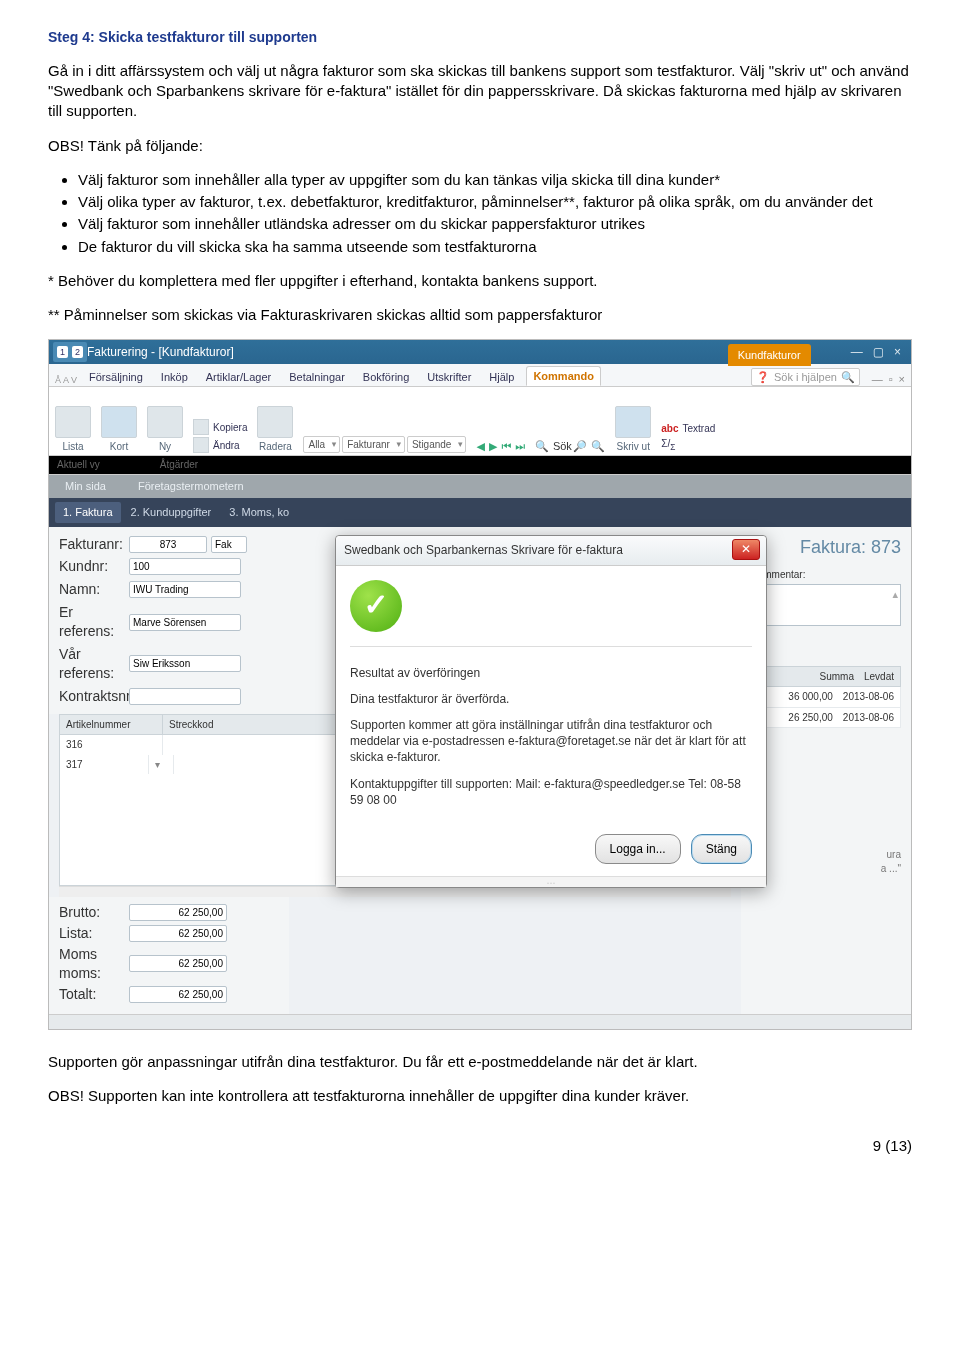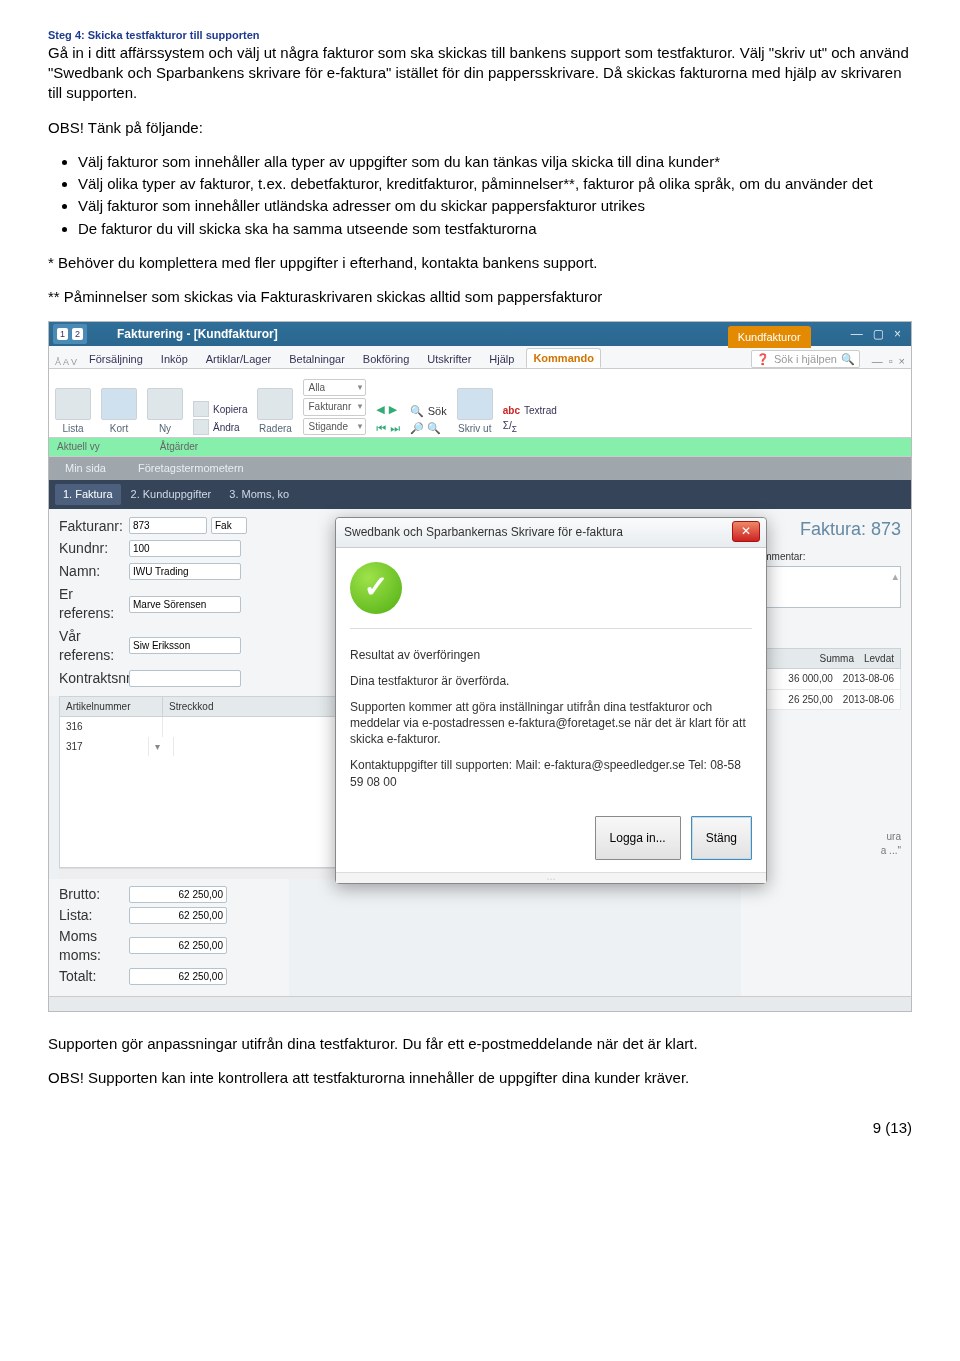--- a/index.html
+++ b/index.html
@@ -1,46 +1,46 @@
 <!DOCTYPE html>
 <html><head>
 <meta charset="utf-8">
 <style>
   html,body{margin:0;padding:0;background:#fff;font-family:Arial,Helvetica,sans-serif;color:#000;}
   .page{width:960px;margin:0 auto;padding:28px 48px 40px 48px;box-sizing:border-box;font-size:15px;line-height:1.35;}
-  .heading{font-weight:bold;color:#1e3a8e;font-size:11px;}
+  .heading{font-weight:bold;color:#1e3a8e;font-size:14px;margin-bottom:14px;}
   p{margin:0 0 14px 0;}
   ul{margin:0 0 14px 0;padding-left:30px;}
   li{margin:0 0 2px 0;}
   .footnote{margin-top:4px;}
   .pagefoot{text-align:right;margin-top:30px;font-size:15px;}
   
   .shot{width:100%;margin:8px 0 22px 0;font-size:11px;color:#333;}
   .shot-inner{border:1px solid #bbb;background:#eef1f4;}
   .top-blue{background:linear-gradient(#2f6f99,#2a6690);height:24px;display:flex;align-items:center;color:#fff;font-size:12px;}
   .top-blue .qat{background:#4a8ab4;padding:2px 4px;border-radius:2px;margin-left:4px;font-size:10px;height:16px;display:flex;align-items:center;gap:4px;}
   .top-blue .qat span{background:#fff;color:#336;padding:0 3px;border-radius:2px;font-size:9px;}
-  .top-blue .title{margin-left:30px;font-weight:bold;}
+  .top-blue .title{font-weight:normal;}
   .tab-kund{margin-left:auto;background:#e48a00;color:#fff;padding:4px 10px 3px 10px;font-size:11px;border-radius:3px 3px 0 0;position:relative;top:3px;}
   .top-blue .winctl{display:flex;gap:10px;margin:0 10px 0 40px;}
   .top-blue .winctl span{opacity:.85;}
   .ribbon-tabs{background:#f5f7f9;border-bottom:1px solid #ccc;padding:2px 6px 0 6px;display:flex;align-items:flex-end;gap:6px;height:20px;font-size:11px;color:#335;}
   .ribbon-tabs .rt{padding:2px 6px;}
   .ribbon-tabs .rt.sel{background:#fff;border:1px solid #ccc;border-bottom:1px solid #fff;border-radius:3px 3px 0 0;color:#d07400;font-weight:bold;}
   .ribbon-tabs .rtsearch{margin-left:auto;display:flex;align-items:center;gap:4px;background:#fff;border:1px solid #ccc;padding:1px 4px;border-radius:2px;}
   .ribbon{background:#fff;border-bottom:1px solid #ccc;padding:4px 6px 2px 6px;display:flex;gap:10px;align-items:flex-end;height:62px;}
   .rb-group{display:flex;flex-direction:column;align-items:center;gap:2px;font-size:10px;color:#567;}
   .rb-ico{width:34px;height:30px;background:#dfe6ea;border:1px solid #cbd3d8;border-radius:2px;}
   .rb-double{display:flex;flex-direction:column;font-size:10px;color:#335;gap:2px;}
   .rb-double div{display:flex;gap:4px;align-items:center;}
   .rb-double .ic{width:14px;height:14px;background:#dfe6ea;border:1px solid #cbd3d8;display:inline-block;}
   .rb-select{background:#fff;border:1px solid #ccc;border-radius:2px;padding:1px 14px 1px 4px;font-size:10px;position:relative;color:#555;}
   .rb-select::after{content:"▾";position:absolute;right:3px;top:1px;color:#888;font-size:9px;}
-  .rb-col{display:flex;flex-direction:column;gap:2px;}
-  .aktuell{background:#86efac;border-bottom:1px solid #ccc;padding:2px 8px;font-size:10px;color:#666;display:flex;gap:60px;}
+  .rb-col{display:flex;flex-direction:row;gap:2px;}
+  .aktuell{background:#000000;border-bottom:1px solid #ccc;padding:2px 8px;font-size:10px;color:#666;display:flex;gap:60px;}
   .grey-tabs{background:#9fa7ac;display:flex;font-size:11px;}
   .grey-tabs div{padding:4px 16px;color:#e9eef2;}
   .form-area{background:#f3f5f6;padding:8px 10px;display:flex;gap:8px;}
   .fcol{display:flex;flex-direction:column;gap:4px;}
   .frow{display:flex;align-items:center;gap:4px;}
   .frow label{font-size:14px;width:66px;color:#333;}
   .frow input, .cellinput{background:#fff;border:1px solid #b7c3cc;font-size:10px;padding:2px 3px;border-radius:2px;}
   .tbl{display:flex;background:#e4e9ec;border:1px solid #cbd3d8;font-size:10px;color:#333;}
   .tbl .th{padding:3px 6px;border-right:1px solid #cbd3d8;background:#e4e9ec;font-weight:normal;}
   .tbody{background:#fff;border:1px solid #cbd3d8;border-top:none;}
@@ -59,21 +59,21 @@
   .dialog{position:absolute;background:#fff;border:1px solid #888;box-shadow:0 4px 18px rgba(0,0,0,0.35);width:430px;top:196px;left:287px;font-size:12px;border-radius:4px;}
   .dlg-title{background:linear-gradient(#fafbfc,#e7ecef);padding:6px 8px;font-size:12px;color:#333;border-bottom:1px solid #ccc;border-radius:4px 4px 0 0;position:relative;}
   .dlg-close{position:absolute;right:6px;top:3px;background:linear-gradient(#e86,#c22);color:#fff;padding:1px 8px;border-radius:3px;border:1px solid #a11;font-size:12px;cursor:pointer;}
   .dlg-top{display:flex;gap:14px;padding:14px 14px 10px 14px;align-items:center;}
   .dlg-check{width:52px;height:52px;border-radius:50%;background:radial-gradient(circle at 35% 30%,#9fe24a,#4faf12);display:flex;align-items:center;justify-content:center;color:#fff;font-size:30px;font-weight:bold;}
   .dlg-htxt{font-size:15px;color:#222;line-height:1.25;}
   .dlg-sep{border-top:1px solid #ddd;margin:4px 14px;}
   .dlg-body{padding:4px 14px 10px 14px;color:#333;}
   .dlg-body p{margin:10px 0;font-size:12px;}
   .dlg-actions{display:flex;justify-content:flex-end;gap:10px;padding:6px 14px 12px 0;}
-  .dlg-actions button{font-size:12px;padding:14px 14px;border-radius:1px;border:1px solid #8a8a8a;background:linear-gradient(#f8f8f8,#e2e2e2);cursor:pointer;}
+  .dlg-actions button{font-size:12px;padding:7px 14px;border-radius:11px;border:1px solid #8a8a8a;background:linear-gradient(#f8f8f8,#e2e2e2);cursor:pointer;}
   .dlg-actions .primary{border:1px solid #4a8ab4;box-shadow:0 0 0 1px #bcdcf0 inset;}
   .shot-wrap{position:relative;}
   .statusbar{height:14px;background:#e6eaec;border-top:1px solid #ccc;}
   .scrollhint{height:10px;background:#eee;border-top:1px solid #ddd;}
 </style>
 </head>
 <body>
 
 <div class="page">
   <div class="heading">Steg 4: Skicka testfakturor till supporten</div>
@@ -218,21 +218,21 @@
           <span style="color:#cfd9e6;padding:3px 8px;font-size:11px;">2. Kunduppgifter</span>
           <span style="color:#cfd9e6;padding:3px 8px;font-size:11px;">3. Moms, ko</span>
         </div>
 
         <div style="display:flex;">
           <div style="flex:1;">
             <div class="form-area">
               <div class="fcol">
                 <div class="frow">
                     <label>Fakturanr:</label>
-                    <input style="width: 70px;" value="873">
+                    <input style="width: 70px; text-align: center;" value="873">
                     <input style="width: 28px;" value="Fak">
                   </div>
                 <div class="frow">
                     <label>Kundnr:</label>
                     <input style="width: 104px;" value="100">
                   </div>
                 <div class="frow">
                     <label>Namn:</label>
                     <input style="width: 104px;" value="IWU Trading">
                   </div>

